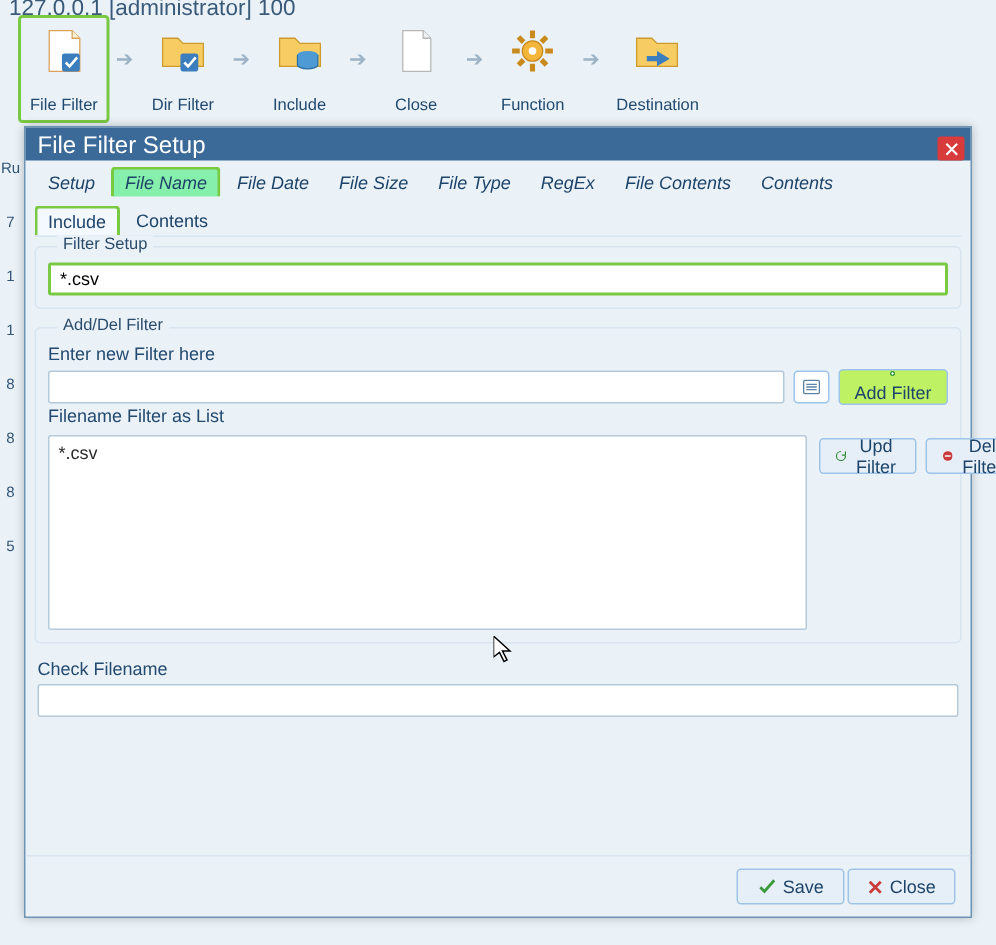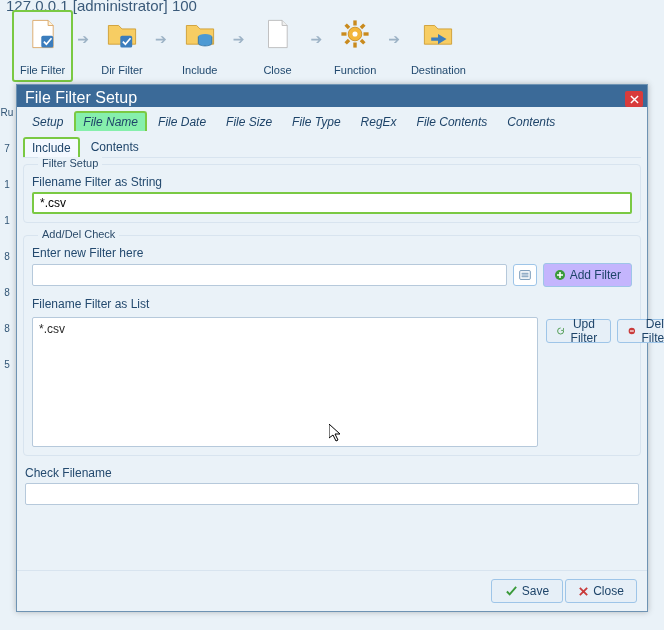--- a/index.html
+++ b/index.html
@@ -223,21 +223,21 @@
   border: 1px solid var(--button-border);
   background: var(--button-bg);
   border-radius: 3px;
   font-size: 12px;
   color: #1e4469;
   display: inline-flex;
   align-items: center;
   gap: 4px;
   cursor: pointer;
 }
-.btn.add { background: #c4b5fd; }
+.btn.add { background: #bef264; flex-direction: column; }
 .list-row {
   display: flex;
   gap: 8px;
   margin-top: 6px;
 }
 .listbox {
   flex: 1;
   height: 130px;
   background: #fff;
   border: 1px solid #b6c9db;
@@ -383,26 +383,25 @@
     </div>
   <div class="subtab-row" id="subtabs-slot">
       <div class="subtab highlighted">Include</div>
       <div class="subtab">Contents</div>
     </div>
 
   <div class="content">
 
     <div class="groupbox">
       <span class="group-legend">Filter Setup</span>
-      <div class="field-label">Filename Filter as String</div>
       <input class="text-input highlighted" type="text" value="*.csv" style="">
     </div>
 
     <div class="groupbox">
-      <span class="group-legend">Add/Del Check</span>
+      <span class="group-legend">Add/Del Filter</span>
 
       <div class="field-label">Enter new Filter here</div>
       <div class="row-add">
         <input class="text-input" type="text" value="" style="">
         <div class="smallbtn">
           <svg width="14" height="14" viewBox="0 0 16 16">
               <rect x="2" y="3" width="12" height="10" rx="1" fill="#fff" stroke="#5a83a9"></rect>
               <line x1="4" y1="6" x2="12" y2="6" stroke="#5a83a9"></line>
               <line x1="4" y1="8" x2="12" y2="8" stroke="#5a83a9"></line>
               <line x1="4" y1="10" x2="12" y2="10" stroke="#5a83a9"></line>
@@ -410,21 +409,21 @@
         </div>
         <button class="btn add">
           <svg width="12" height="12" viewBox="0 0 12 12">
               <circle cx="6" cy="6" r="5" fill="#3a9a3a"></circle>
               <path d="M6 3v6 M3 6h6" stroke="#fff" stroke-width="1.5"></path>
             </svg>
           <span>Add Filter</span>
         </button>
       </div>
 
-      <div class="field-label" style="margin-top:10px">Filename Filter as List</div>
+      <div class="field-label" style="">Filename Filter as List</div>
       <div class="list-row">
         <div class="listbox" id="list-slot">
             <div>*.csv</div>
           </div>
         <div class="list-btns">
           <button class="btn">
             <svg width="12" height="12" viewBox="0 0 12 12">
                 <path d="M6 1a5 5 0 1 0 5 5" fill="none" stroke="#2f8a2f" stroke-width="1.3"></path>
                 <path d="M11 1v4h-4" fill="none" stroke="#2f8a2f" stroke-width="1.3"></path>
               </svg>

